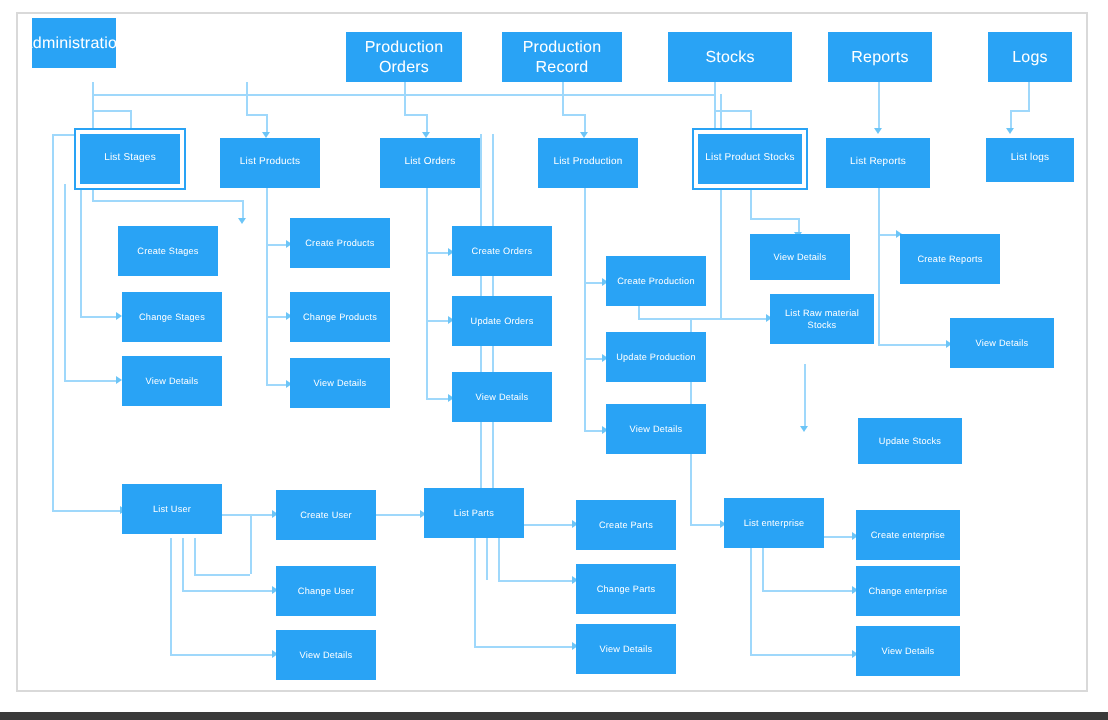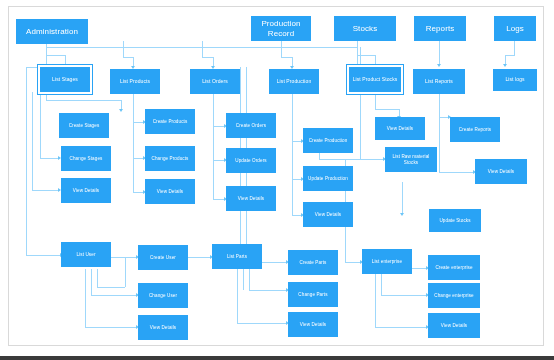--- a/index.html
+++ b/index.html
@@ -171,21 +171,22 @@
   <div class="link h" style="left:372px;top:288px;width:46px;"></div>
   <div class="arrow right" style="left:417px;top:285.5px;"></div>
   <div class="link v" style="left:366px;top:267px;height:53px;"></div>
   <div class="link h" style="left:366px;top:320px;width:52px;"></div>
   <div class="arrow right" style="left:417px;top:317.5px;"></div>
 
   <div class="link v" style="left:237px;top:60px;height:180px;"></div>
   <div class="link h" style="left:237px;top:240px;width:0px;"></div>
   <div class="link v" style="left:231px;top:60px;height:186px;"></div>
 
-  <div class="node top" style="left:7px;top:12px;width:72px;height:25px;">Administration</div>
+  <div class="node top" style="left:7px;top:2px;width:42px;height:25px;">Administration</div>
+  <div class="node top" style="left:164px;top:9px;width:58px;height:25px;">Production Orders</div>
   <div class="node top" style="left:242px;top:9px;width:60px;height:25px;">Production Record</div>
   <div class="node top" style="left:325px;top:9px;width:62px;height:25px;">Stocks</div>
   <div class="node top" style="left:485px;top:9px;width:42px;height:25px;">Logs</div>
   <div class="node top" style="left:405px;top:9px;width:52px;height:25px;">Reports</div>
 
   <div class="node lvl2 sel" style="left:31px;top:60px;width:50px;height:25px;">List Stages</div>
   <div class="node lvl2" style="left:101px;top:62px;width:50px;height:25px;">List Products</div>
   <div class="node lvl2" style="left:181px;top:62px;width:50px;height:25px;">List Orders</div>
   <div class="node lvl2" style="left:260px;top:62px;width:50px;height:25px;">List Production</div>
   <div class="node lvl2 sel" style="left:340px;top:60px;width:52px;height:25px;">List Product Stocks</div>

